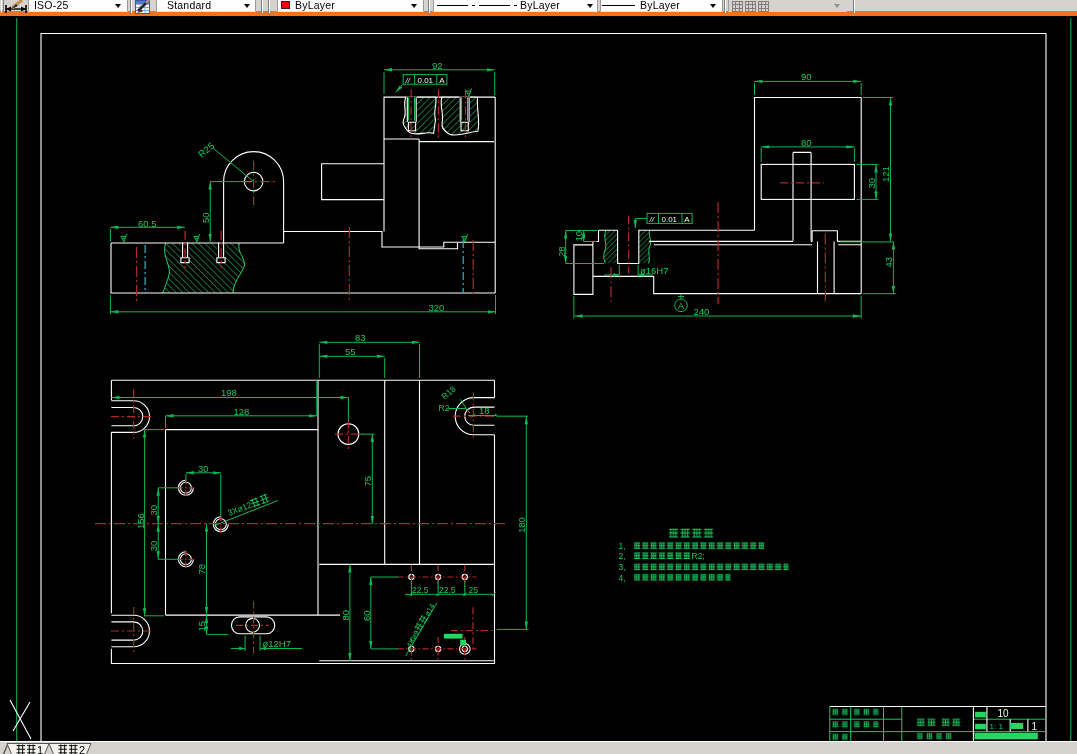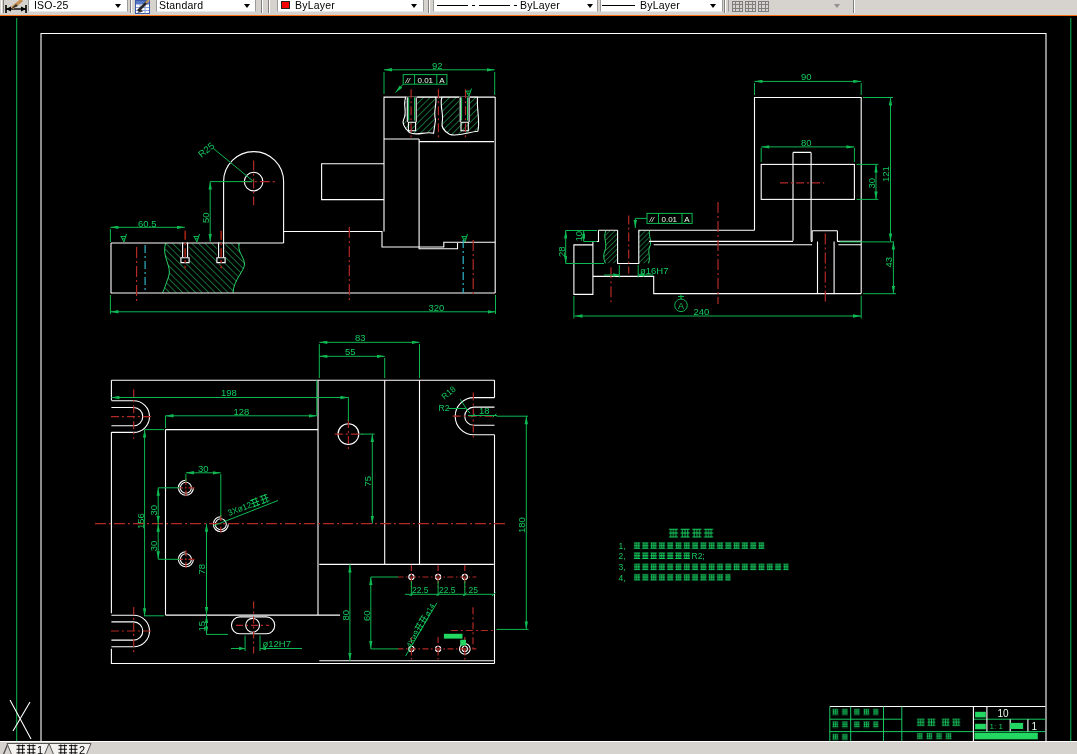--- a/index.html
+++ b/index.html
@@ -1,16 +1,16 @@
 <!DOCTYPE html>
 <html><head><meta charset="utf-8"><style>
 html,body{margin:0;padding:0;width:1077px;height:754px;background:#000;overflow:hidden}
 *{box-sizing:border-box}
 body{font-family:"Liberation Sans",sans-serif}
-#tb{position:absolute;left:0;top:0;width:1077px;height:16px;background:#d6d3ce;border-bottom:1px solid #f97316}
+#tb{position:absolute;left:0;top:0;width:1077px;height:16px;background:#d6d3ce;border-bottom:5px solid #f97316}
 #tb .grip{position:absolute;left:1px;top:0;width:3px;height:13px;border-left:1px solid #fff;border-right:1px solid #808080}
 .combo{position:absolute;top:-4px;height:16px;background:#fff;border:1px solid #9a9a9a;border-bottom-color:#e8e8e8}
 .combo .ar{position:absolute;right:2px;top:6.5px;width:0;height:0;border:3.6px solid transparent;border-top:4.6px solid #000}
 .combo .txt{position:absolute;left:4px;top:1.5px;font:10.5px "Liberation Sans",sans-serif;color:#000;white-space:nowrap;letter-spacing:0.2px}
 .sep{position:absolute;top:0;width:2px;height:13px;border-left:1px solid #808080;border-right:1px solid #fff}
 #tabs{position:absolute;left:0;top:741px;width:1077px;height:13px;background:#d6d3ce;border-top:1px solid #fff}
 .fk{display:inline-block;vertical-align:top;background-image:repeating-linear-gradient(0deg,var(--c) 0 1px,transparent 1px 3.5px),repeating-linear-gradient(90deg,var(--c) 0 1px,transparent 1px 3.5px);background-size:100% 100%}
 </style></head>
 <body>
 <div id="tb">
@@ -29,21 +29,21 @@
     <path d="M3,11 L12,2" stroke="#282828" stroke-width="2.6"></path>
     <path d="M2,13 L6,9.5 L8,11.5 Z" fill="#383838"></path>
     <path d="M11,3 L14,0" stroke="#b89868" stroke-width="2.4"></path>
   </svg>
   <div class="combo" style="left:28px;width:100px">
       <span class="txt" style="left:5px">ISO-25</span>
       <span class="ar" style="right:6px"></span>
     </div>
   <div class="sep" style="left:130px"></div>
   <div class="combo" style="left:156px;width:100px">
-      <span class="txt" style="left:2px">Standard</span>
+      <span class="txt" style="left:10px">Standard</span>
       <span class="ar" style="right:5px"></span>
     </div>
   <div class="sep" style="left:261px"></div>
   <div class="sep" style="left:268px"></div>
   <div class="combo" style="left:277px;width:147px">
       <span class="txt" style="left:17px">ByLayer</span>
       <span class="ar" style="right:6px"></span>
     </div>
   <div style="position:absolute;left:280.5px;top:1px;width:9.5px;height:7.5px;background:#f50000;border:1px solid #222"></div>
   <div class="sep" style="left:428px"></div>

